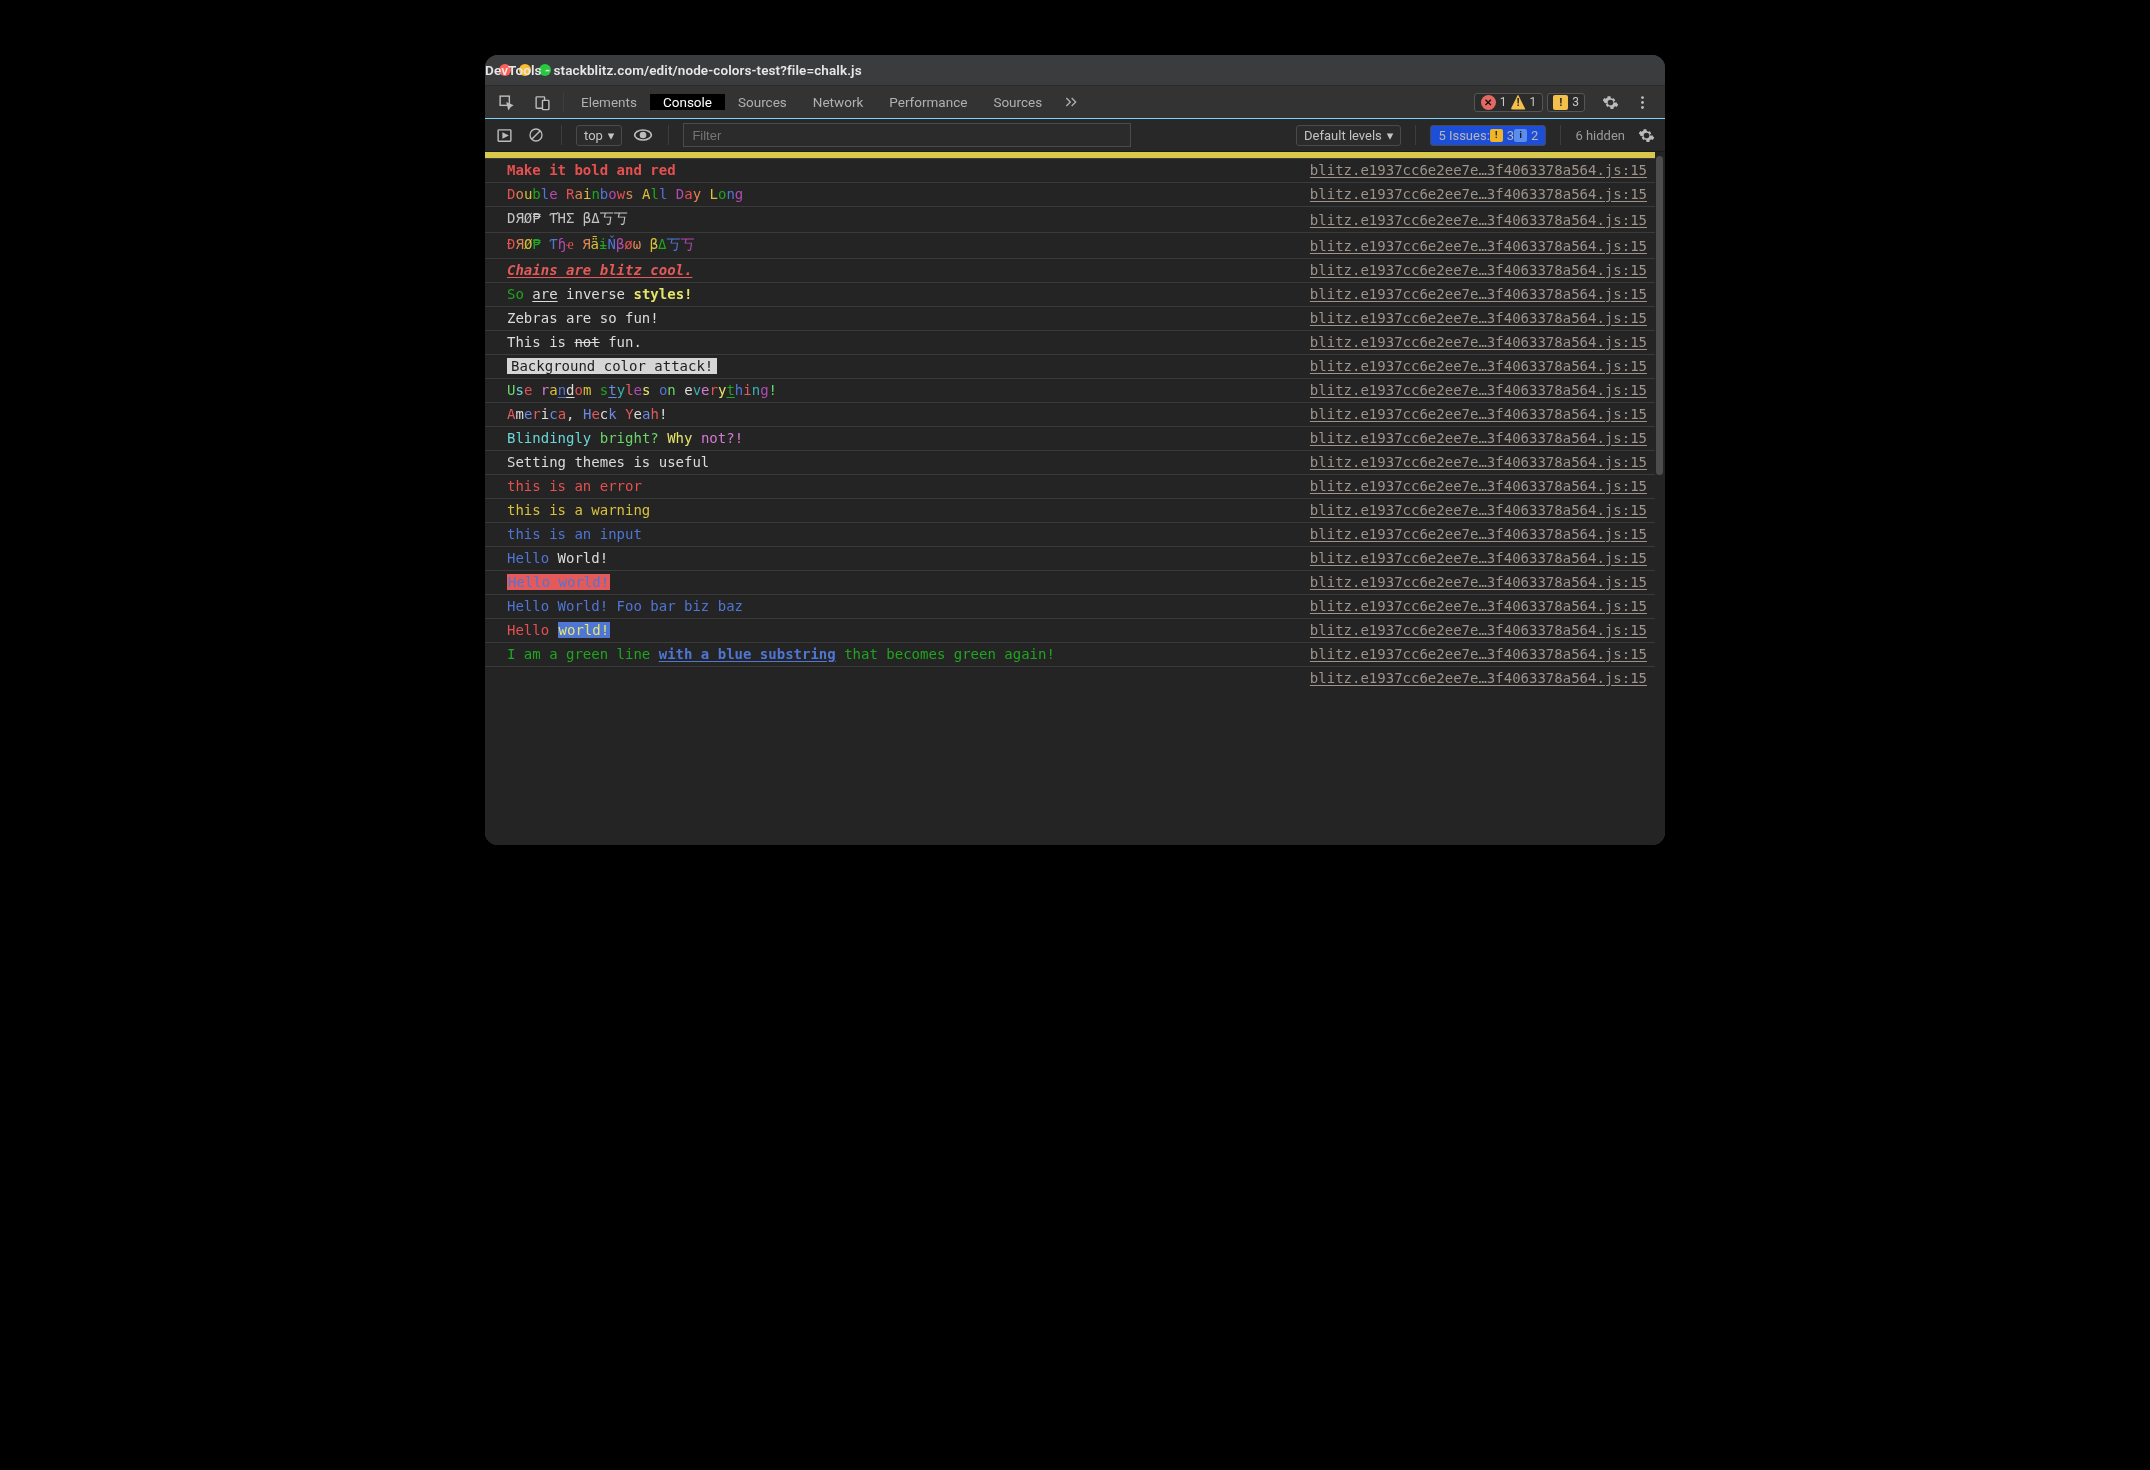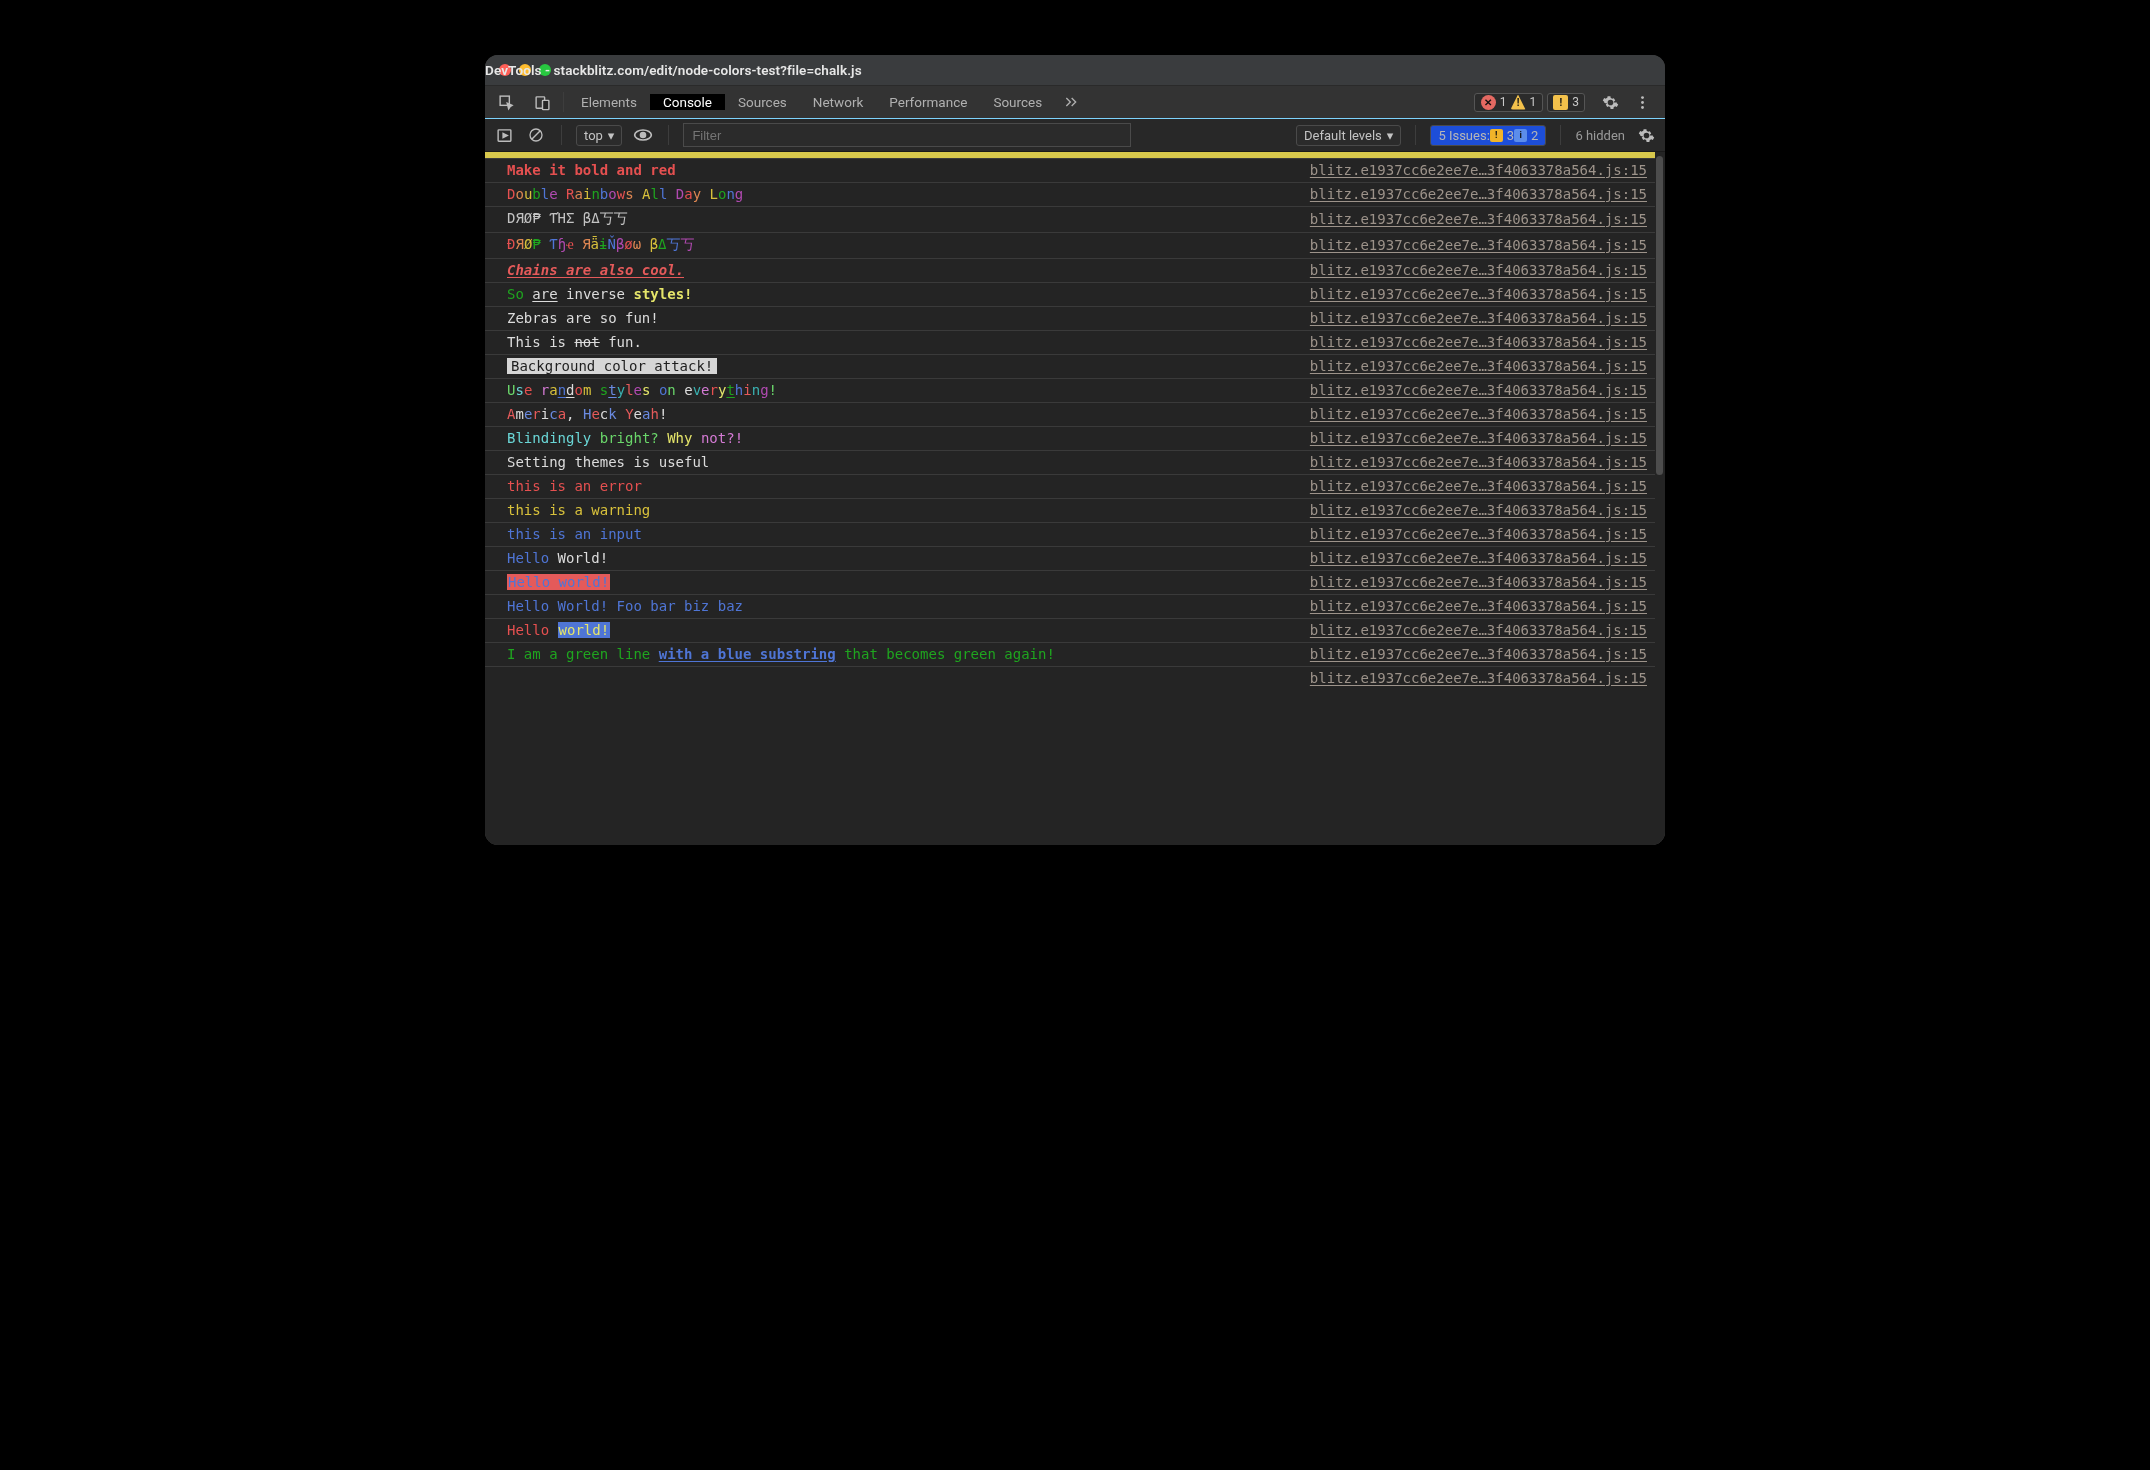--- a/index.html
+++ b/index.html
@@ -106,21 +106,21 @@
   
   .console{
     flex:1;overflow:hidden;position:relative;background:#242424;
     font-family:"Menlo","Consolas","DejaVu Sans Mono",monospace;
     font-size:14px;
   }
   .scrollarea{position:absolute;inset:0 10px 0 0;overflow:hidden;}
   .top-strip{height:6px;background:#d8c84c;border-bottom:1px solid #3a3a3a;margin:0 0 0 0;}
   .entries{display:block;}
   .row{
-    display:flex;align-items:center;justify-content:space-between;
+    display:flex;align-items:flex-end;justify-content:space-between;
     border-bottom:1px solid #3a3a3a;padding:3px 8px 4px 22px;
     color:#d2d2d2;
     white-space:pre;
   }
   .row.last{border-bottom:none;}
   .msg{flex:1;min-width:0;}
   .src{color:var(--link);text-decoration:underline;text-underline-offset:2px;font-size:14px;cursor:pointer;padding-left:10px;white-space:nowrap;}
   .scrollbar{position:absolute;top:4px;right:2px;width:7px;height:46%;background:#4d4d4d;border-radius:4px;}
   
   .b{font-weight:700;}
@@ -272,21 +272,21 @@
   </div>
 
   <div class="console">
     <div class="scrollarea">
       <div class="top-strip"></div>
       <div class="entries" id="entries">
           <div class="row"><div class="msg"><span class="b c-red">Make it bold and red</span></div><a class="src">blitz.e1937cc6e2ee7e…3f4063378a564.js:15</a></div>
           <div class="row"><div class="msg"><span class="c-red">D</span><span class="c-orange">o</span><span class="c-yellow">u</span><span class="c-green">b</span><span class="c-blue">l</span><span class="c-magenta">e</span><span> </span><span class="c-red">R</span><span class="c-orange">a</span><span class="c-yellow">i</span><span class="c-green">n</span><span class="c-blue">b</span><span class="c-magenta">o</span><span class="c-red">w</span><span class="c-orange">s</span><span> </span><span class="c-yellow">A</span><span class="c-green">l</span><span class="c-blue">l</span><span> </span><span class="c-magenta">D</span><span class="c-red">a</span><span class="c-orange">y</span><span> </span><span class="c-yellow">L</span><span class="c-green">o</span><span class="c-blue">n</span><span class="c-magenta">g</span></div><a class="src">blitz.e1937cc6e2ee7e…3f4063378a564.js:15</a></div>
           <div class="row"><div class="msg"><span class="c-gray">DЯØ₱ ƬΉΣ βΔ丂丂</span></div><a class="src">blitz.e1937cc6e2ee7e…3f4063378a564.js:15</a></div>
           <div class="row"><div class="msg"><span class="c-red">Ð</span><span class="c-orange">Я</span><span class="c-yellow">Ø</span><span class="c-green">₱</span> <span class="c-blue">Ƭ</span><span class="c-magenta">ɧ</span><span class="c-red">ҽ</span> <span class="c-orange">Я</span><span class="c-yellow">ǟ</span><span class="c-green">ɨ</span><span class="c-blue">Ň</span><span class="c-magenta">β</span><span class="c-red">ø</span><span class="c-orange">ω</span> <span class="c-yellow">β</span><span class="c-green">Δ</span><span class="c-blue">丂</span><span class="c-magenta">丂</span></div><a class="src">blitz.e1937cc6e2ee7e…3f4063378a564.js:15</a></div>
-          <div class="row"><div class="msg"><span class="b i u c-brightred">Chains are also cool.</span></div><a class="src">blitz.e1937cc6e2ee7e…3f4063378a564.js:15</a></div>
+          <div class="row"><div class="msg"><span class="b i u c-brightred">Chains are blitz cool.</span></div><a class="src">blitz.e1937cc6e2ee7e…3f4063378a564.js:15</a></div>
           <div class="row"><div class="msg"><span class="c-green">So</span> <span class="u c-white">are</span> <span class="c-white">inverse</span> <span class="b c-brightyellow">styles!</span></div><a class="src">blitz.e1937cc6e2ee7e…3f4063378a564.js:15</a></div>
           <div class="row"><div class="msg"><span class="c-white">Zebras are so fun!</span></div><a class="src">blitz.e1937cc6e2ee7e…3f4063378a564.js:15</a></div>
           <div class="row"><div class="msg"><span class="c-white">This is </span><span class="strike c-white">not</span><span class="c-white"> fun.</span></div><a class="src">blitz.e1937cc6e2ee7e…3f4063378a564.js:15</a></div>
           <div class="row"><div class="msg"><span class="inv-w">Background color attack!</span></div><a class="src">blitz.e1937cc6e2ee7e…3f4063378a564.js:15</a></div>
           <div class="row"><div class="msg"><span class="c-brightgreen">U</span><span class="c-brightcyan">s</span><span class="c-red">e</span> <span class="c-brightmagenta">r</span><span class="c-yellow">a</span><span class="u c-blue">n</span><span class="u c-white">d</span><span class="c-red">o</span><span class="c-yellow">m</span> <span class="c-green">s</span><span class="u c-brightblue">t</span><span class="c-cyan">y</span><span class="c-brightred">l</span><span class="c-magenta">e</span><span class="c-brightyellow">s</span> <span class="c-blue">o</span><span class="c-brightgreen">n</span> <span class="c-white">e</span><span class="c-cyan">v</span><span class="c-brightmagenta">e</span><span class="c-red">r</span><span class="c-brightyellow">y</span><span class="u c-green">t</span><span class="c-blue">h</span><span class="c-brightred">i</span><span class="c-cyan">n</span><span class="c-magenta">g</span><span class="c-brightgreen">!</span></div><a class="src">blitz.e1937cc6e2ee7e…3f4063378a564.js:15</a></div>
           <div class="row"><div class="msg"><span class="c-brightred">A</span><span class="c-white">m</span><span class="c-brightblue">e</span><span class="c-brightred">r</span><span class="c-white">i</span><span class="c-brightblue">c</span><span class="c-brightred">a</span><span class="c-white">,</span> <span class="c-brightblue">H</span><span class="c-brightred">e</span><span class="c-white">c</span><span class="c-brightblue">k</span> <span class="c-brightred">Y</span><span class="c-white">e</span><span class="c-brightblue">a</span><span class="c-brightred">h</span><span class="c-white">!</span></div><a class="src">blitz.e1937cc6e2ee7e…3f4063378a564.js:15</a></div>
           <div class="row"><div class="msg"><span class="c-brightcyan">Blindingly</span> <span class="c-brightgreen">bright?</span> <span class="c-brightyellow">Why</span> <span class="c-brightmagenta">not?!</span></div><a class="src">blitz.e1937cc6e2ee7e…3f4063378a564.js:15</a></div>
           <div class="row"><div class="msg"><span class="c-white">Setting themes is useful</span></div><a class="src">blitz.e1937cc6e2ee7e…3f4063378a564.js:15</a></div>
           <div class="row"><div class="msg"><span class="c-red">this is an error</span></div><a class="src">blitz.e1937cc6e2ee7e…3f4063378a564.js:15</a></div>
           <div class="row"><div class="msg"><span class="c-yellow">this is a warning</span></div><a class="src">blitz.e1937cc6e2ee7e…3f4063378a564.js:15</a></div>

